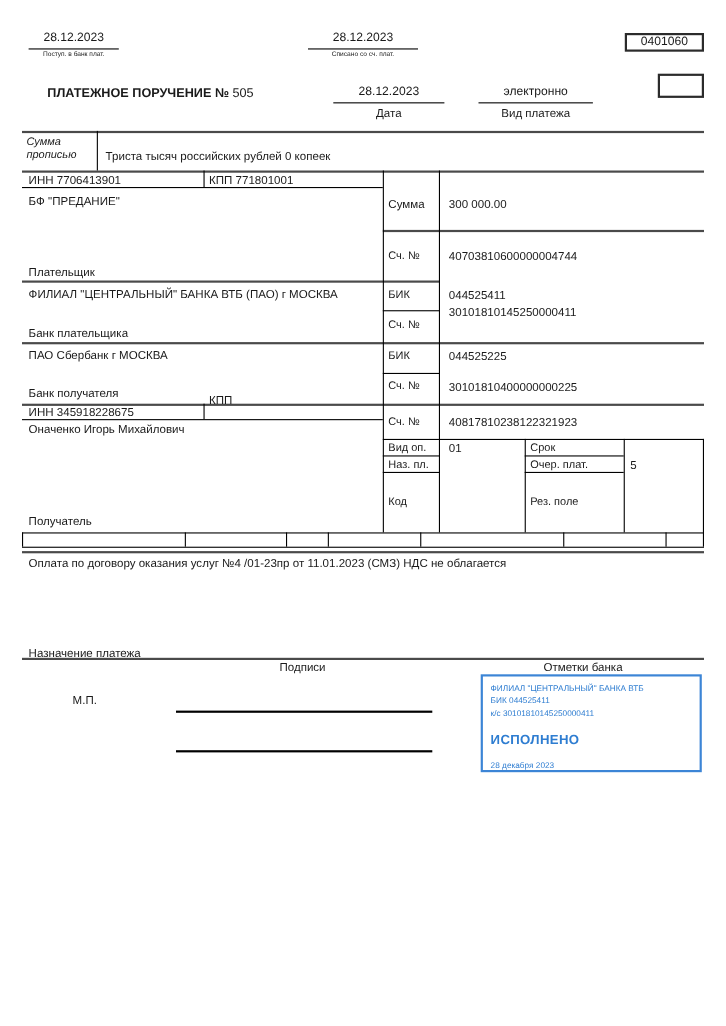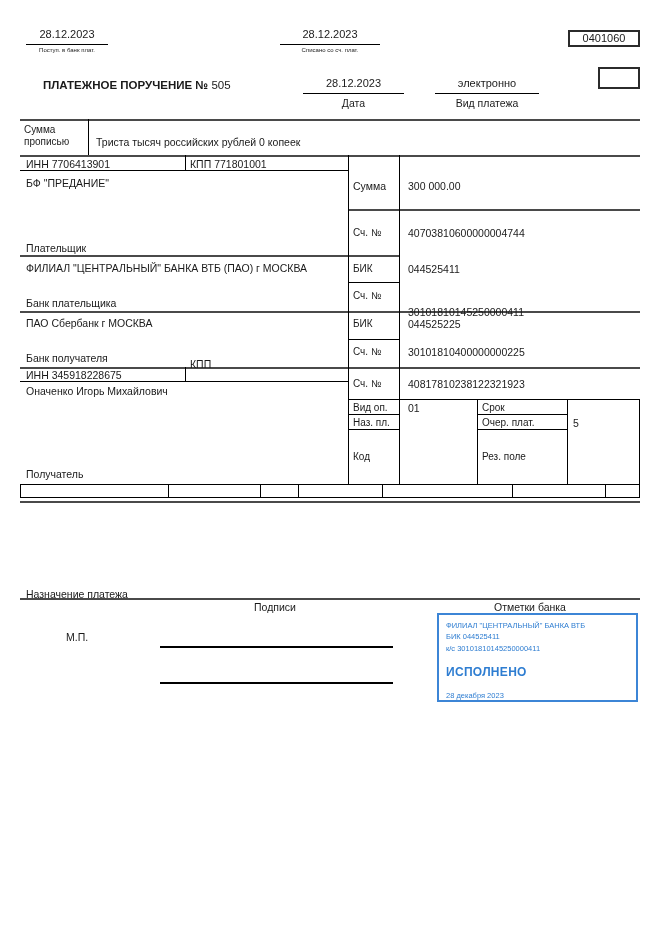--- a/index.html
+++ b/index.html
@@ -79,40 +79,40 @@
   <div class="lv" style="left:567px;top:399px;height:85px;"></div>
   <div class="lv" style="left:639px;top:399px;height:98px;"></div>
   <div class="lv" style="left:20px;top:484px;height:13px;"></div>
   <div class="lv" style="left:168px;top:484px;height:13px;"></div>
   <div class="lv" style="left:260px;top:484px;height:13px;"></div>
   <div class="lv" style="left:298px;top:484px;height:13px;"></div>
   <div class="lv" style="left:382px;top:484px;height:13px;"></div>
   <div class="lv" style="left:512px;top:484px;height:13px;"></div>
   <div class="lv" style="left:605px;top:484px;height:13px;"></div>
 
-  <div class="t" style="left:24px;top:124px;width:60px;white-space:normal;font-size:10px;">Сумма прописью</div>
+  <div class="t" style="left:24px;top:124px;width:60px;white-space:normal;font-size:10px;font-style:italic;">Сумма прописью</div>
   <div class="t" style="left:96px;top:136px;">Триста тысяч российских рублей 0 копеек</div>
 
   <div class="t" style="left:26px;top:158px;">ИНН 7706413901</div>
   <div class="t" style="left:190px;top:158px;">КПП 771801001</div>
   <div class="t" style="left:26px;top:177px;">БФ "ПРЕДАНИЕ"</div>
   <div class="t" style="left:26px;top:242px;">Плательщик</div>
 
   <div class="t" style="left:353px;top:180px;">Сумма</div>
   <div class="t" style="left:408px;top:180px;">300 000.00</div>
 
   <div class="t" style="left:353px;top:227px;font-size:10px;">Сч. №</div>
   <div class="t" style="left:408px;top:227px;">40703810600000004744</div>
 
   <div class="t" style="left:26px;top:262px;">ФИЛИАЛ "ЦЕНТРАЛЬНЫЙ" БАНКА ВТБ (ПАО) г МОСКВА</div>
   <div class="t" style="left:26px;top:297px;">Банк плательщика</div>
   <div class="t" style="left:353px;top:263px;font-size:10px;">БИК</div>
   <div class="t" style="left:408px;top:263px;">044525411</div>
   <div class="t" style="left:353px;top:290px;font-size:10px;">Сч. №</div>
-  <div class="t" style="left:408px;top:306px;text-align:center;">30101810145250000411</div>
+  <div class="t" style="left:408px;top:278px;text-align:center;">30101810145250000411</div>
 
   <div class="t" style="left:26px;top:317px;">ПАО Сбербанк г МОСКВА</div>
   <div class="t" style="left:26px;top:352px;">Банк получателя</div>
   <div class="t" style="left:353px;top:318px;font-size:10px;">БИК</div>
   <div class="t" style="left:408px;top:318px;">044525225</div>
   <div class="t" style="left:353px;top:346px;font-size:10px;">Сч. №</div>
   <div class="t" style="left:408px;top:346px;">30101810400000000225</div>
 
   <div class="t" style="left:26px;top:369px;">ИНН 345918228675</div>
   <div class="t" style="left:190px;top:358px;">КПП</div>
@@ -123,20 +123,21 @@
 
   <div class="t" style="left:353px;top:402px;font-size:10px;">Вид оп.</div>
   <div class="t" style="left:408px;top:402px;">01</div>
   <div class="t" style="left:482px;top:402px;font-size:10px;">Срок</div>
   <div class="t" style="left:353px;top:417px;font-size:10px;">Наз. пл.</div>
   <div class="t" style="left:482px;top:417px;font-size:10px;">Очер. плат.</div>
   <div class="t" style="left:573px;top:417px;">5</div>
   <div class="t" style="left:353px;top:451px;font-size:10px;">Код</div>
   <div class="t" style="left:482px;top:451px;font-size:10px;">Рез. поле</div>
 
+  <div class="t" style="left:26px;top:506px;">Оплата по договору оказания услуг №4 /01-23пр от 11.01.2023 (СМЗ) НДС не облагается</div>
   <div class="t" style="left:26px;top:588px;">Назначение платежа</div>
 
   <div class="t ctr" style="left:420px;top:601px;width:220px;">Отметки банка</div>
   <div class="t ctr" style="left:160px;top:601px;width:230px;">Подписи</div>
   <div class="t" style="left:66px;top:631px;">М.П.</div>
 
   <div class="lh" style="left:160px;top:646px;width:233px;height:2px;"></div>
   <div class="lh" style="left:160px;top:682px;width:233px;height:2px;"></div>
 
   <div id="stamp">

